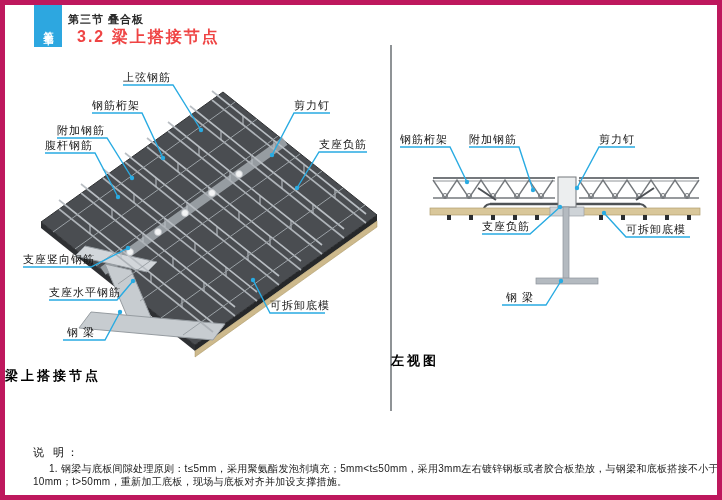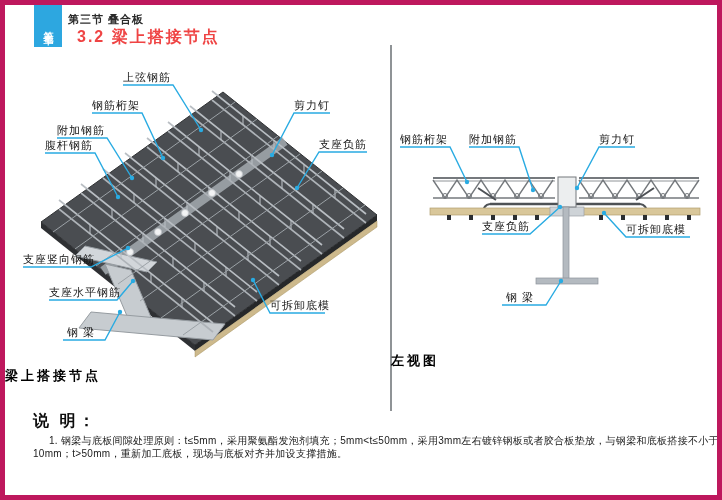--- a/index.html
+++ b/index.html
@@ -17,21 +17,21 @@
   .page-title{position:absolute;left:72px;top:22px;font-size:16px;font-weight:700;color:#ef4444;letter-spacing:2px;text-align:center;}
   .divider{position:absolute;left:385px;top:40px;width:2px;height:366px;background:#8f9396;}
   .panel-svg{position:absolute;}
   .panel-svg text{font:11px "Liberation Sans", sans-serif;fill:#141414;letter-spacing:1px;}
   .ldr{stroke:#29abe2;stroke-width:1.4;fill:none;}
   .dot{fill:#29abe2;}
   .caption{position:absolute;text-align:left;font-size:13px;font-weight:700;letter-spacing:3px;color:#000000;}
   .caption.left{left:0;top:362px;width:385px;}
   .caption.right{left:386px;top:347px;width:336px;}
   .notes{position:absolute;left:28px;top:406px;width:688px;}
-  .notes .head{font-size:16px;font-weight:700;letter-spacing:3px;color:#0c0c0c;}
+  .notes .head{font-size:11px;font-weight:400;letter-spacing:3px;color:#0c0c0c;margin-top:34px;}
   .notes p{margin:2px 0 0 0;font-size:10px;line-height:13px;color:#202020;text-indent:16px;letter-spacing:.3px;}
 </style>
 </head>
 <body>
 
 <div class="screen">
 
   <div class="chapter-tab">
     <span>第七章</span>
   </div>

